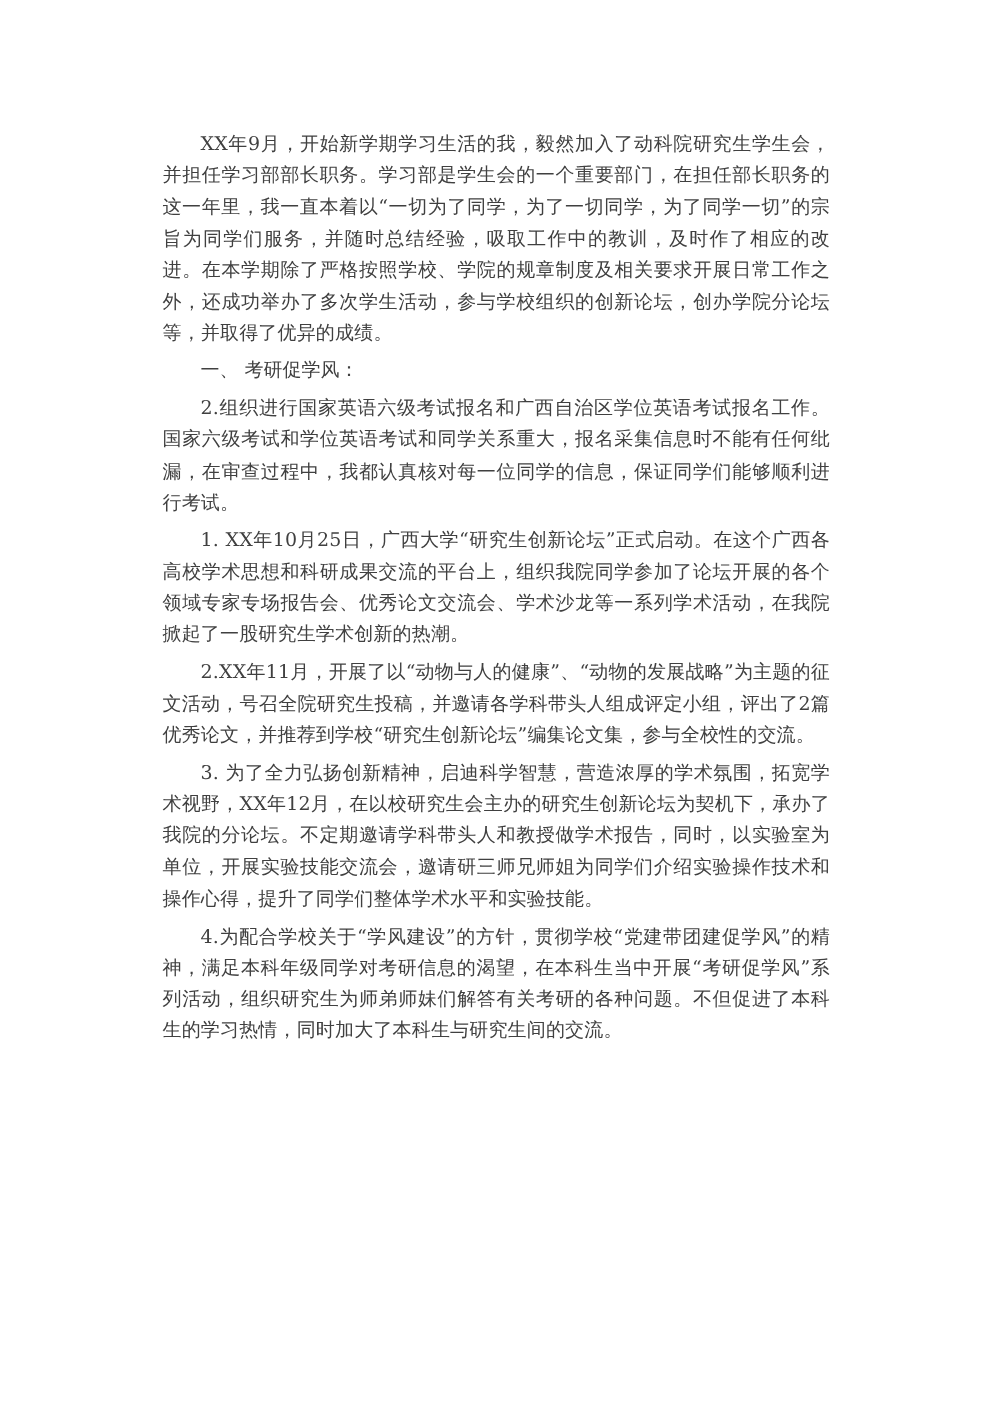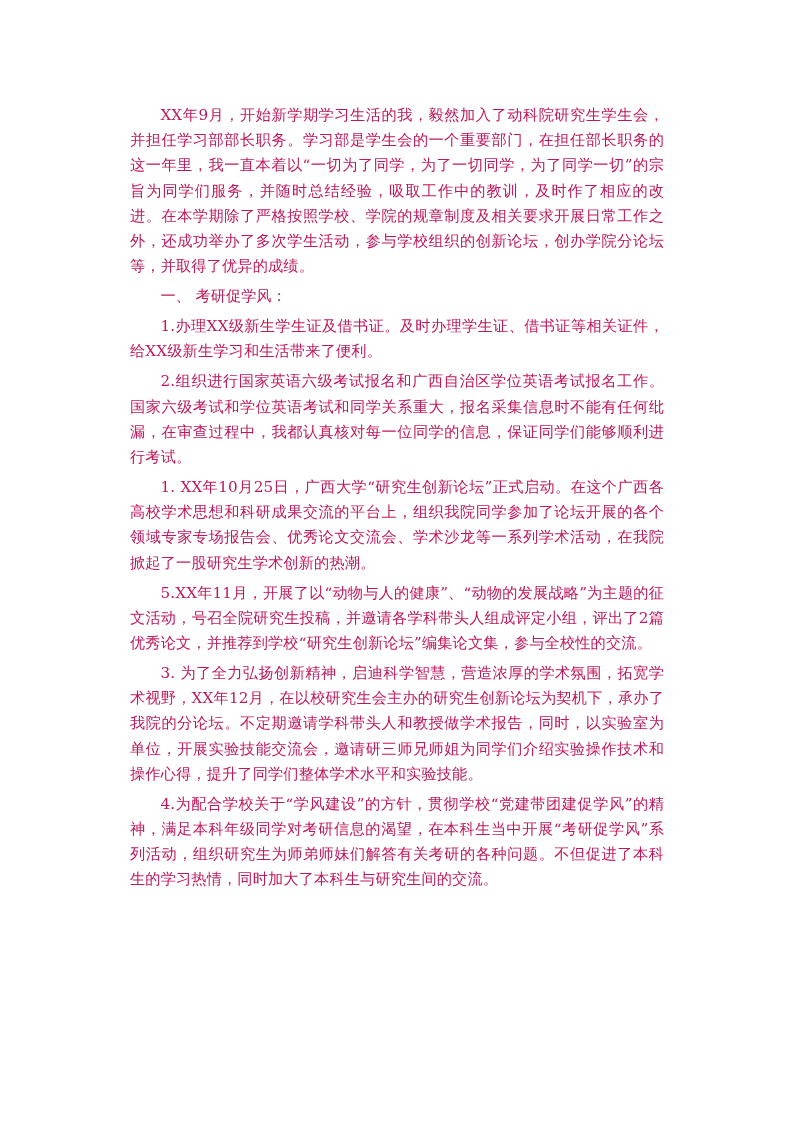--- a/index.html
+++ b/index.html
@@ -5,31 +5,30 @@
   html, body { margin: 0; padding: 0; background: #ffffff; }
   body { width: 793px; height: 1122px; position: relative; overflow: hidden; }
   .page {
     position: absolute;
     left: 130px;
     top: 103px;
     width: 534px;
     font-family: "DejaVu Serif", "Liberation Serif", serif;
     font-size: 15.2px;
     line-height: 25.2px;
-    color: #be185d;
+    color: #404040;
     text-align: justify;
   }
   .para { margin: 0 0 4.8px 0; text-indent: 2em; letter-spacing: 0.15px; }
   .heading { margin: 0 0 4.8px 0; text-indent: 2em; }
 </style>
 </head>
 <body>
 
 <div class="page">
   <p class="para">XX年9月，开始新学期学习生活的我，毅然加入了动科院研究生学生会，并担任学习部部长职务。学习部是学生会的一个重要部门，在担任部长职务的这一年里，我一直本着以“一切为了同学，为了一切同学，为了同学一切”的宗旨为同学们服务，并随时总结经验，吸取工作中的教训，及时作了相应的改进。在本学期除了严格按照学校、学院的规章制度及相关要求开展日常工作之外，还成功举办了多次学生活动，参与学校组织的创新论坛，创办学院分论坛等，并取得了优异的成绩。</p>
   <p class="heading">一、 考研促学风：</p>
-  <p class="para">1.办理XX级新生学生证及借书证。及时办理学生证、借书证等相关证件，给XX级新生学习和生活带来了便利。</p>
   <p class="para">2.组织进行国家英语六级考试报名和广西自治区学位英语考试报名工作。国家六级考试和学位英语考试和同学关系重大，报名采集信息时不能有任何纰漏，在审查过程中，我都认真核对每一位同学的信息，保证同学们能够顺利进行考试。</p>
   <p class="para">1. XX年10月25日，广西大学“研究生创新论坛”正式启动。在这个广西各高校学术思想和科研成果交流的平台上，组织我院同学参加了论坛开展的各个领域专家专场报告会、优秀论文交流会、学术沙龙等一系列学术活动，在我院掀起了一股研究生学术创新的热潮。</p>
-  <p class="para">5.XX年11月，开展了以“动物与人的健康”、“动物的发展战略”为主题的征文活动，号召全院研究生投稿，并邀请各学科带头人组成评定小组，评出了2篇优秀论文，并推荐到学校“研究生创新论坛”编集论文集，参与全校性的交流。</p>
+  <p class="para">2.XX年11月，开展了以“动物与人的健康”、“动物的发展战略”为主题的征文活动，号召全院研究生投稿，并邀请各学科带头人组成评定小组，评出了2篇优秀论文，并推荐到学校“研究生创新论坛”编集论文集，参与全校性的交流。</p>
   <p class="para">3. 为了全力弘扬创新精神，启迪科学智慧，营造浓厚的学术氛围，拓宽学术视野，XX年12月，在以校研究生会主办的研究生创新论坛为契机下，承办了我院的分论坛。不定期邀请学科带头人和教授做学术报告，同时，以实验室为单位，开展实验技能交流会，邀请研三师兄师姐为同学们介绍实验操作技术和操作心得，提升了同学们整体学术水平和实验技能。</p>
   <p class="para">4.为配合学校关于“学风建设”的方针，贯彻学校“党建带团建促学风”的精神，满足本科年级同学对考研信息的渴望，在本科生当中开展“考研促学风”系列活动，组织研究生为师弟师妹们解答有关考研的各种问题。不但促进了本科生的学习热情，同时加大了本科生与研究生间的交流。</p>
 </div>
 
 </body></html>

